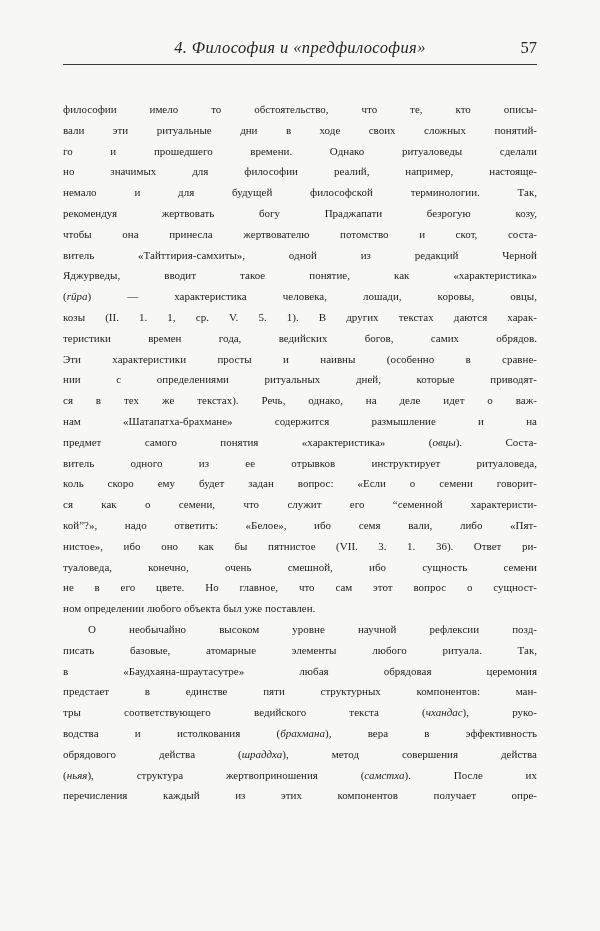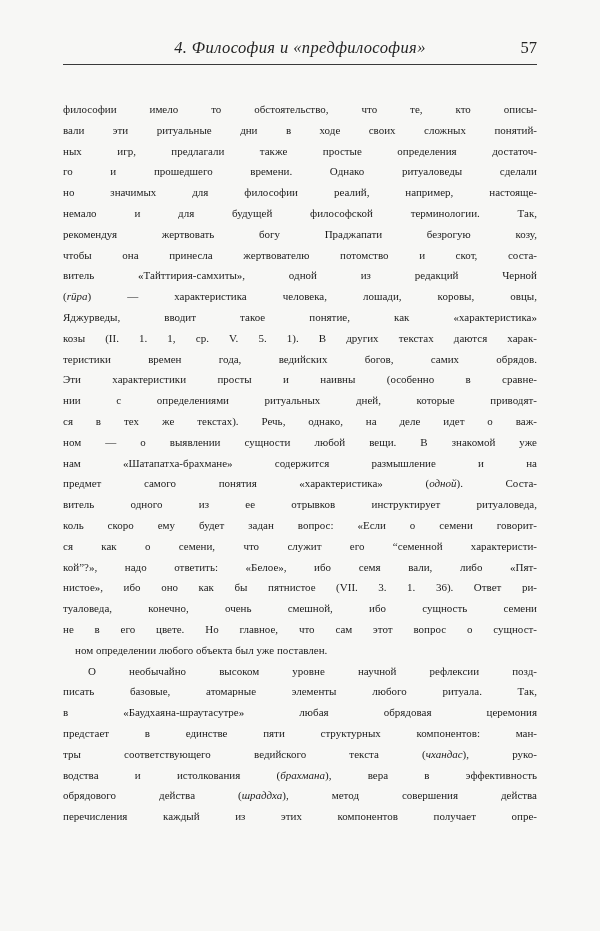--- a/index.html
+++ b/index.html
@@ -55,67 +55,66 @@
     color: #1c1c1c;
   }
   .paragraph { margin: 0; }
   .line {
     text-align: justify;
     text-align-last: justify;
     overflow: hidden;
     white-space: normal;
     hyphens: none;
   }
-  .line.par-last { text-align-last: left; margin-left: 12px; }
+  .line.par-last { text-align-last: left; }
   .line.indent { text-indent: 25px; }
   .line em { font-style: italic; }
 </style>
 </head>
 <body>
 
 <div class="page">
   <header class="running-head">
     <span class="head-title">4. Философия и «предфилософия»</span>
     <span class="page-number">57</span>
   </header>
   <div class="head-rule"></div>
   <main class="text-block">
       <div class="paragraph">
         <div class="line">философии имело то обстоятельство, что те, кто описы-</div>
         <div class="line">вали эти ритуальные дни в ходе своих сложных понятий-</div>
-        <div class="line">ных игр, предлагали также простые определения достаточ-</div>
         <div class="line">го и прошедшего времени. Однако ритуаловеды сделали</div>
         <div class="line">но значимых для философии реалий, например, настояще-</div>
         <div class="line">немало и для будущей философской терминологии. Так,</div>
         <div class="line">рекомендуя жертвовать богу Праджапати безрогую козу,</div>
         <div class="line">чтобы она принесла жертвователю потомство и скот, соста-</div>
         <div class="line">витель «Тайттирия-самхиты», одной из редакций Черной</div>
+        <div class="line">Яджурведы, вводит такое понятие, как «характеристика»</div>
         <div class="line">(<em>rūpa</em>) — характеристика человека, лошади, коровы, овцы,</div>
-        <div class="line">Яджурведы, вводит такое понятие, как «характеристика»</div>
         <div class="line">козы (II. 1. 1, ср. V. 5. 1). В других текстах даются харак-</div>
         <div class="line">теристики времен года, ведийских богов, самих обрядов.</div>
         <div class="line">Эти характеристики просты и наивны (особенно в сравне-</div>
         <div class="line">нии с определениями ритуальных дней, которые приводят-</div>
         <div class="line">ся в тех же текстах). Речь, однако, на деле идет о важ-</div>
-        <div class="line">ном — о выявлении сущности любой вещи. В знакомой уже</div>
         <div class="line">нам «Шатапатха-брахмане» содержится размышление и на</div>
-        <div class="line">предмет самого понятия «характеристика» (<em>одной</em>). Соста-</div>
+        <div class="line">предмет самого понятия «характеристика» (<em>овцы</em>). Соста-</div>
         <div class="line">витель одного из ее отрывков инструктирует ритуаловеда,</div>
         <div class="line">коль скоро ему будет задан вопрос: «Если о семени говорит-</div>
         <div class="line">ся как о семени, что служит его “семенной характеристи-</div>
         <div class="line">кой”?», надо ответить: «Белое», ибо семя вали, либо «Пят-</div>
         <div class="line">нистое», ибо оно как бы пятнистое (VII. 3. 1. 36). Ответ ри-</div>
         <div class="line">туаловеда, конечно, очень смешной, ибо сущность семени</div>
         <div class="line">не в его цвете. Но главное, что сам этот вопрос о сущност-</div>
         <div class="line par-last">ном определении любого объекта был уже поставлен.</div>
       </div>
       <div class="paragraph">
         <div class="line indent">О необычайно высоком уровне научной рефлексии позд-</div>
         <div class="line">писать базовые, атомарные элементы любого ритуала. Так,</div>
         <div class="line">в «Баудхаяна-шраутасутре» любая обрядовая церемония</div>
         <div class="line">предстает в единстве пяти структурных компонентов: ман-</div>
         <div class="line">тры соответствующего ведийского текста (<em>чхандас</em>), руко-</div>
         <div class="line">водства и истолкования (<em>брахмана</em>), вера в эффективность</div>
         <div class="line">обрядового действа (<em>шраддха</em>), метод совершения действа</div>
+        <div class="line">(<em>ньяя</em>), структура жертвоприношения (<em>самстха</em>). После их</div>
         <div class="line">перечисления каждый из этих компонентов получает опре-</div>
       </div>
     </main>
 </div>
 
 </body></html>

